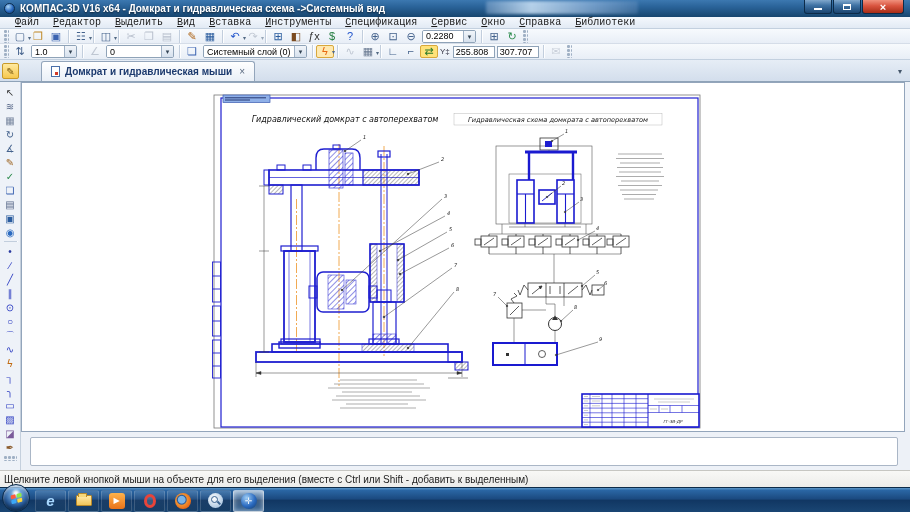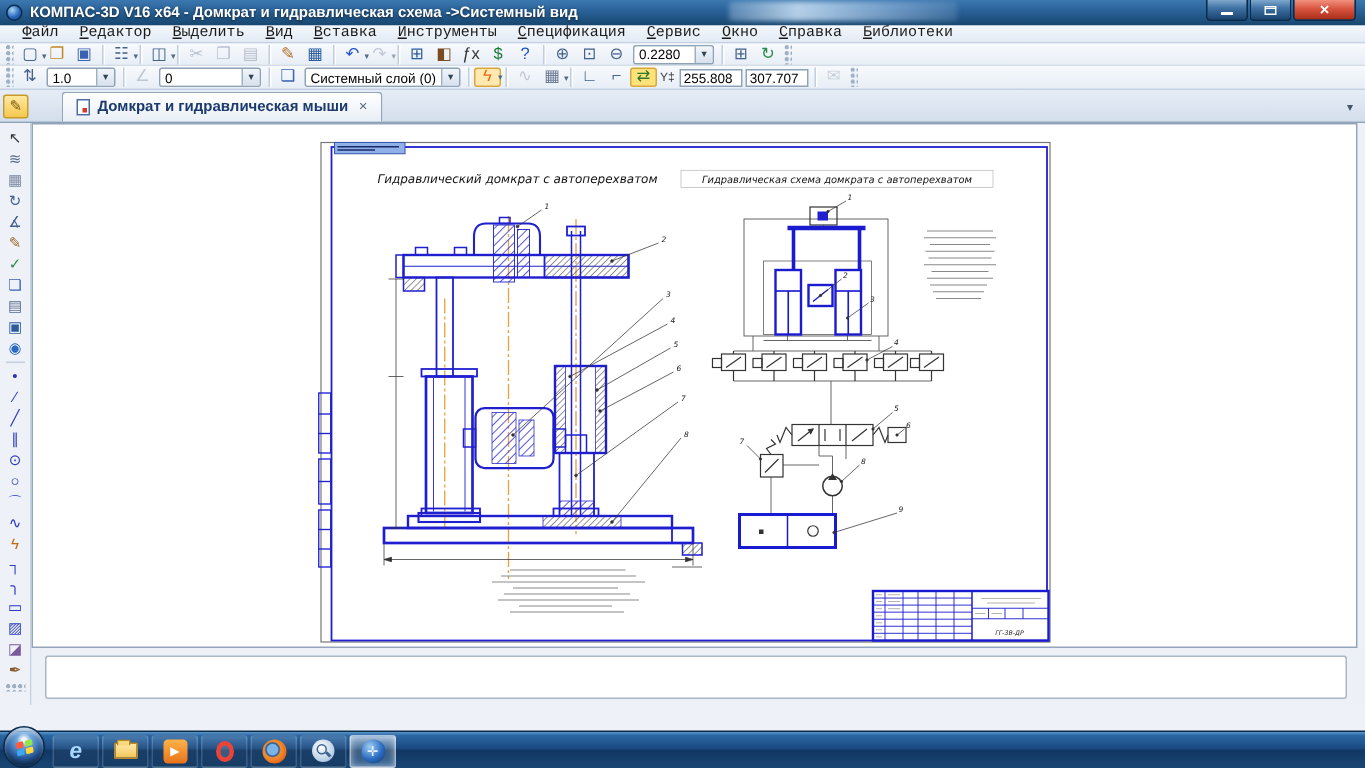--- a/index.html
+++ b/index.html
@@ -610,20 +610,23 @@
           <text x="461" y="329" font-size="4.2" font-style="italic" text-anchor="middle" fill="#222">ГГ-3В-ДР</text>
         </g>
       </svg>
     </div>
 
     <div class="propbar">
       <div class="prop-inner"></div>
     </div>
   </div>
 
+  <div class="statusbar">
+    <span>Щелкните левой кнопкой мыши на объекте для его выделения (вместе с Ctrl или Shift - добавить к выделенным)</span>
+  </div>
 
   <div class="taskbar">
     <div class="orb">
       <span class="flag">
         <i style="background:#ff5a3c"></i>
           <i style="background:#8ee84a"></i>
           <i style="background:#3ca8f8"></i>
           <i style="background:#ffd83c"></i>
       </span>
     </div>

